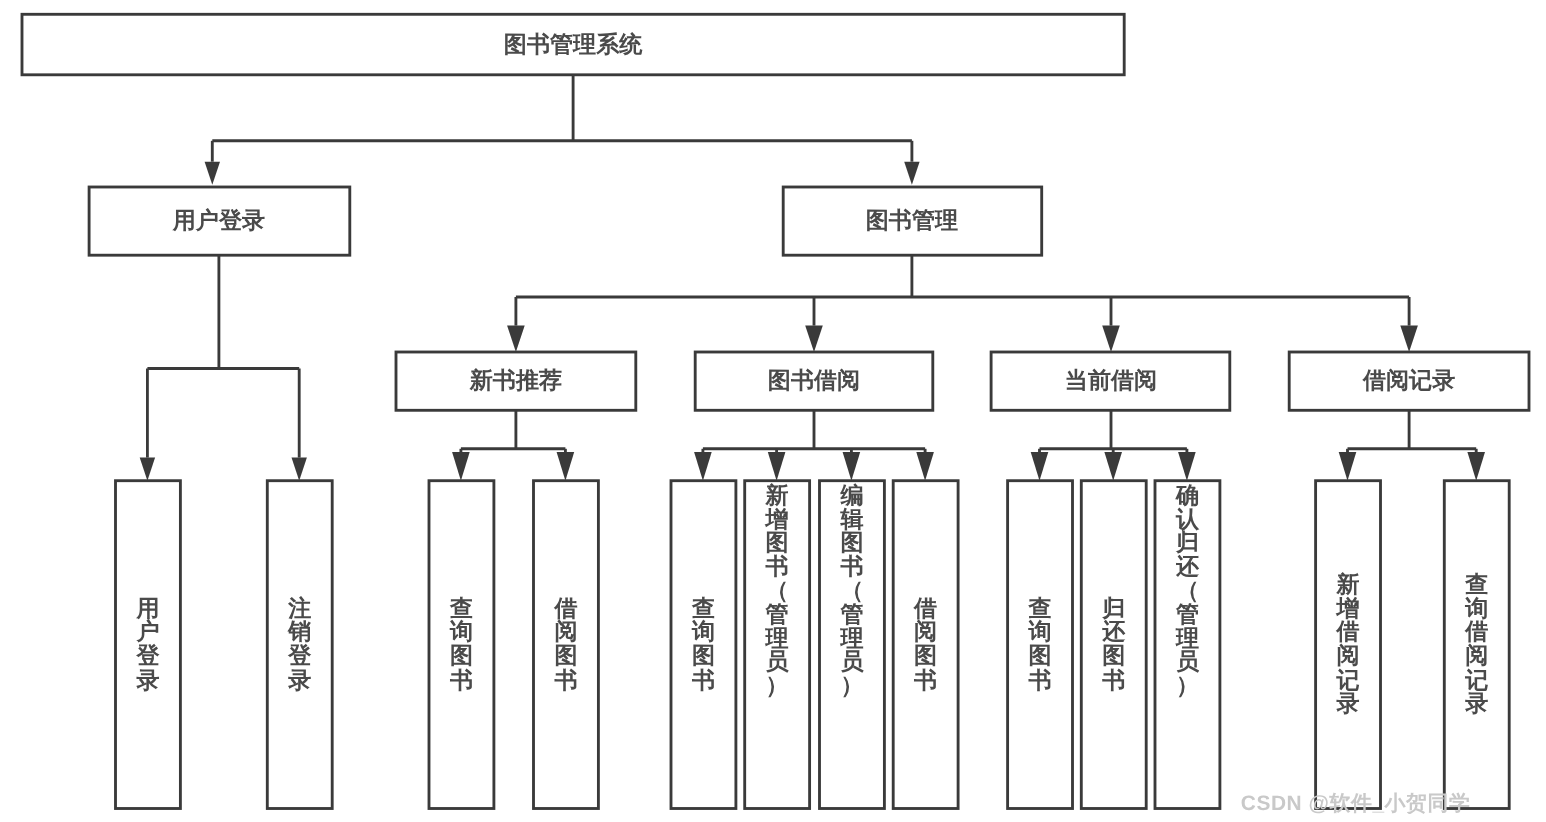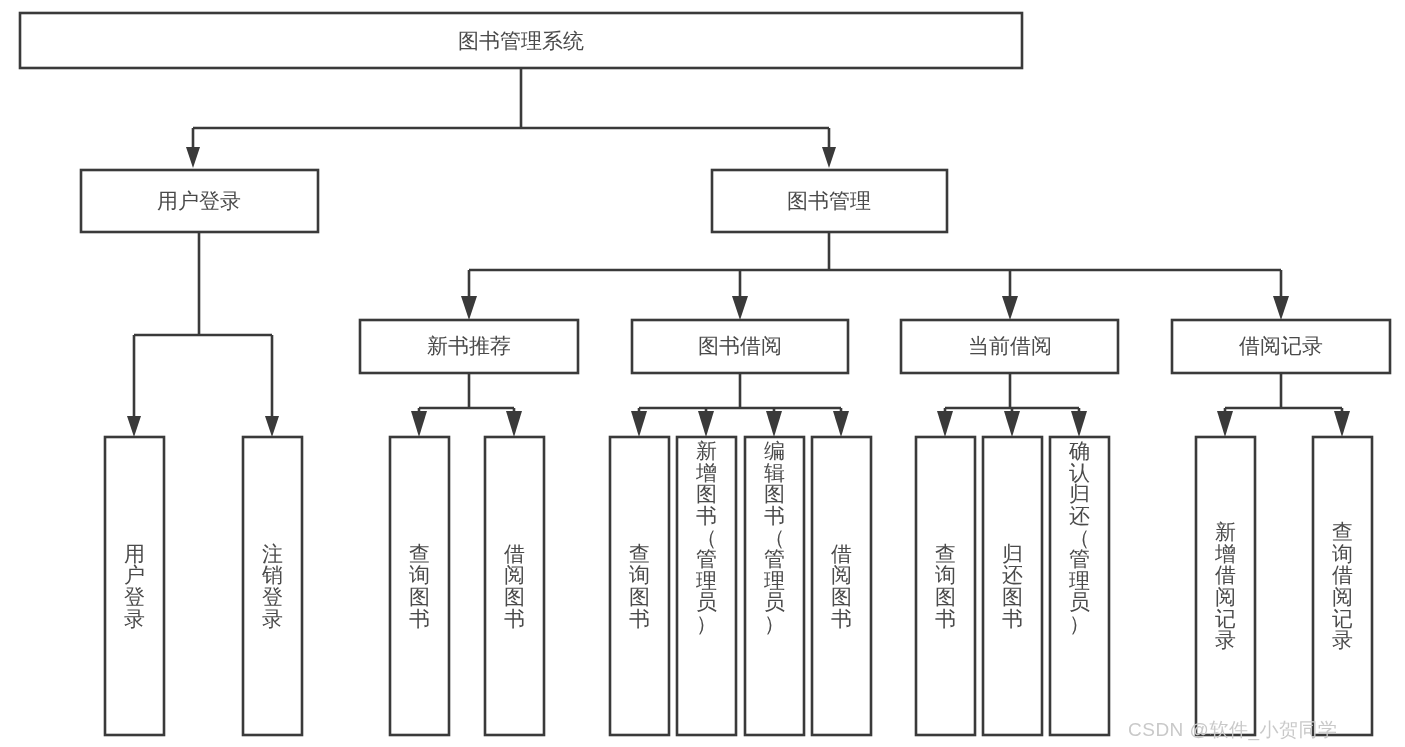--- a/index.html
+++ b/index.html
@@ -11,20 +11,21 @@
     width: 1405px;
     height: 747px;
     font-family: "Liberation Sans", "DejaVu Sans", sans-serif;
     overflow: hidden;
   }
   #diagram-root {
     position: relative;
     width: 1405px;
     height: 534px;
     background: #ffffff;
+    font-weight: bold;
   }
   svg#tree-svg {
     position: absolute;
     left: 0;
     top: 0;
     width: 1405px;
     height: 747px;
   }
   .node-box {
     fill: #ffffff;

